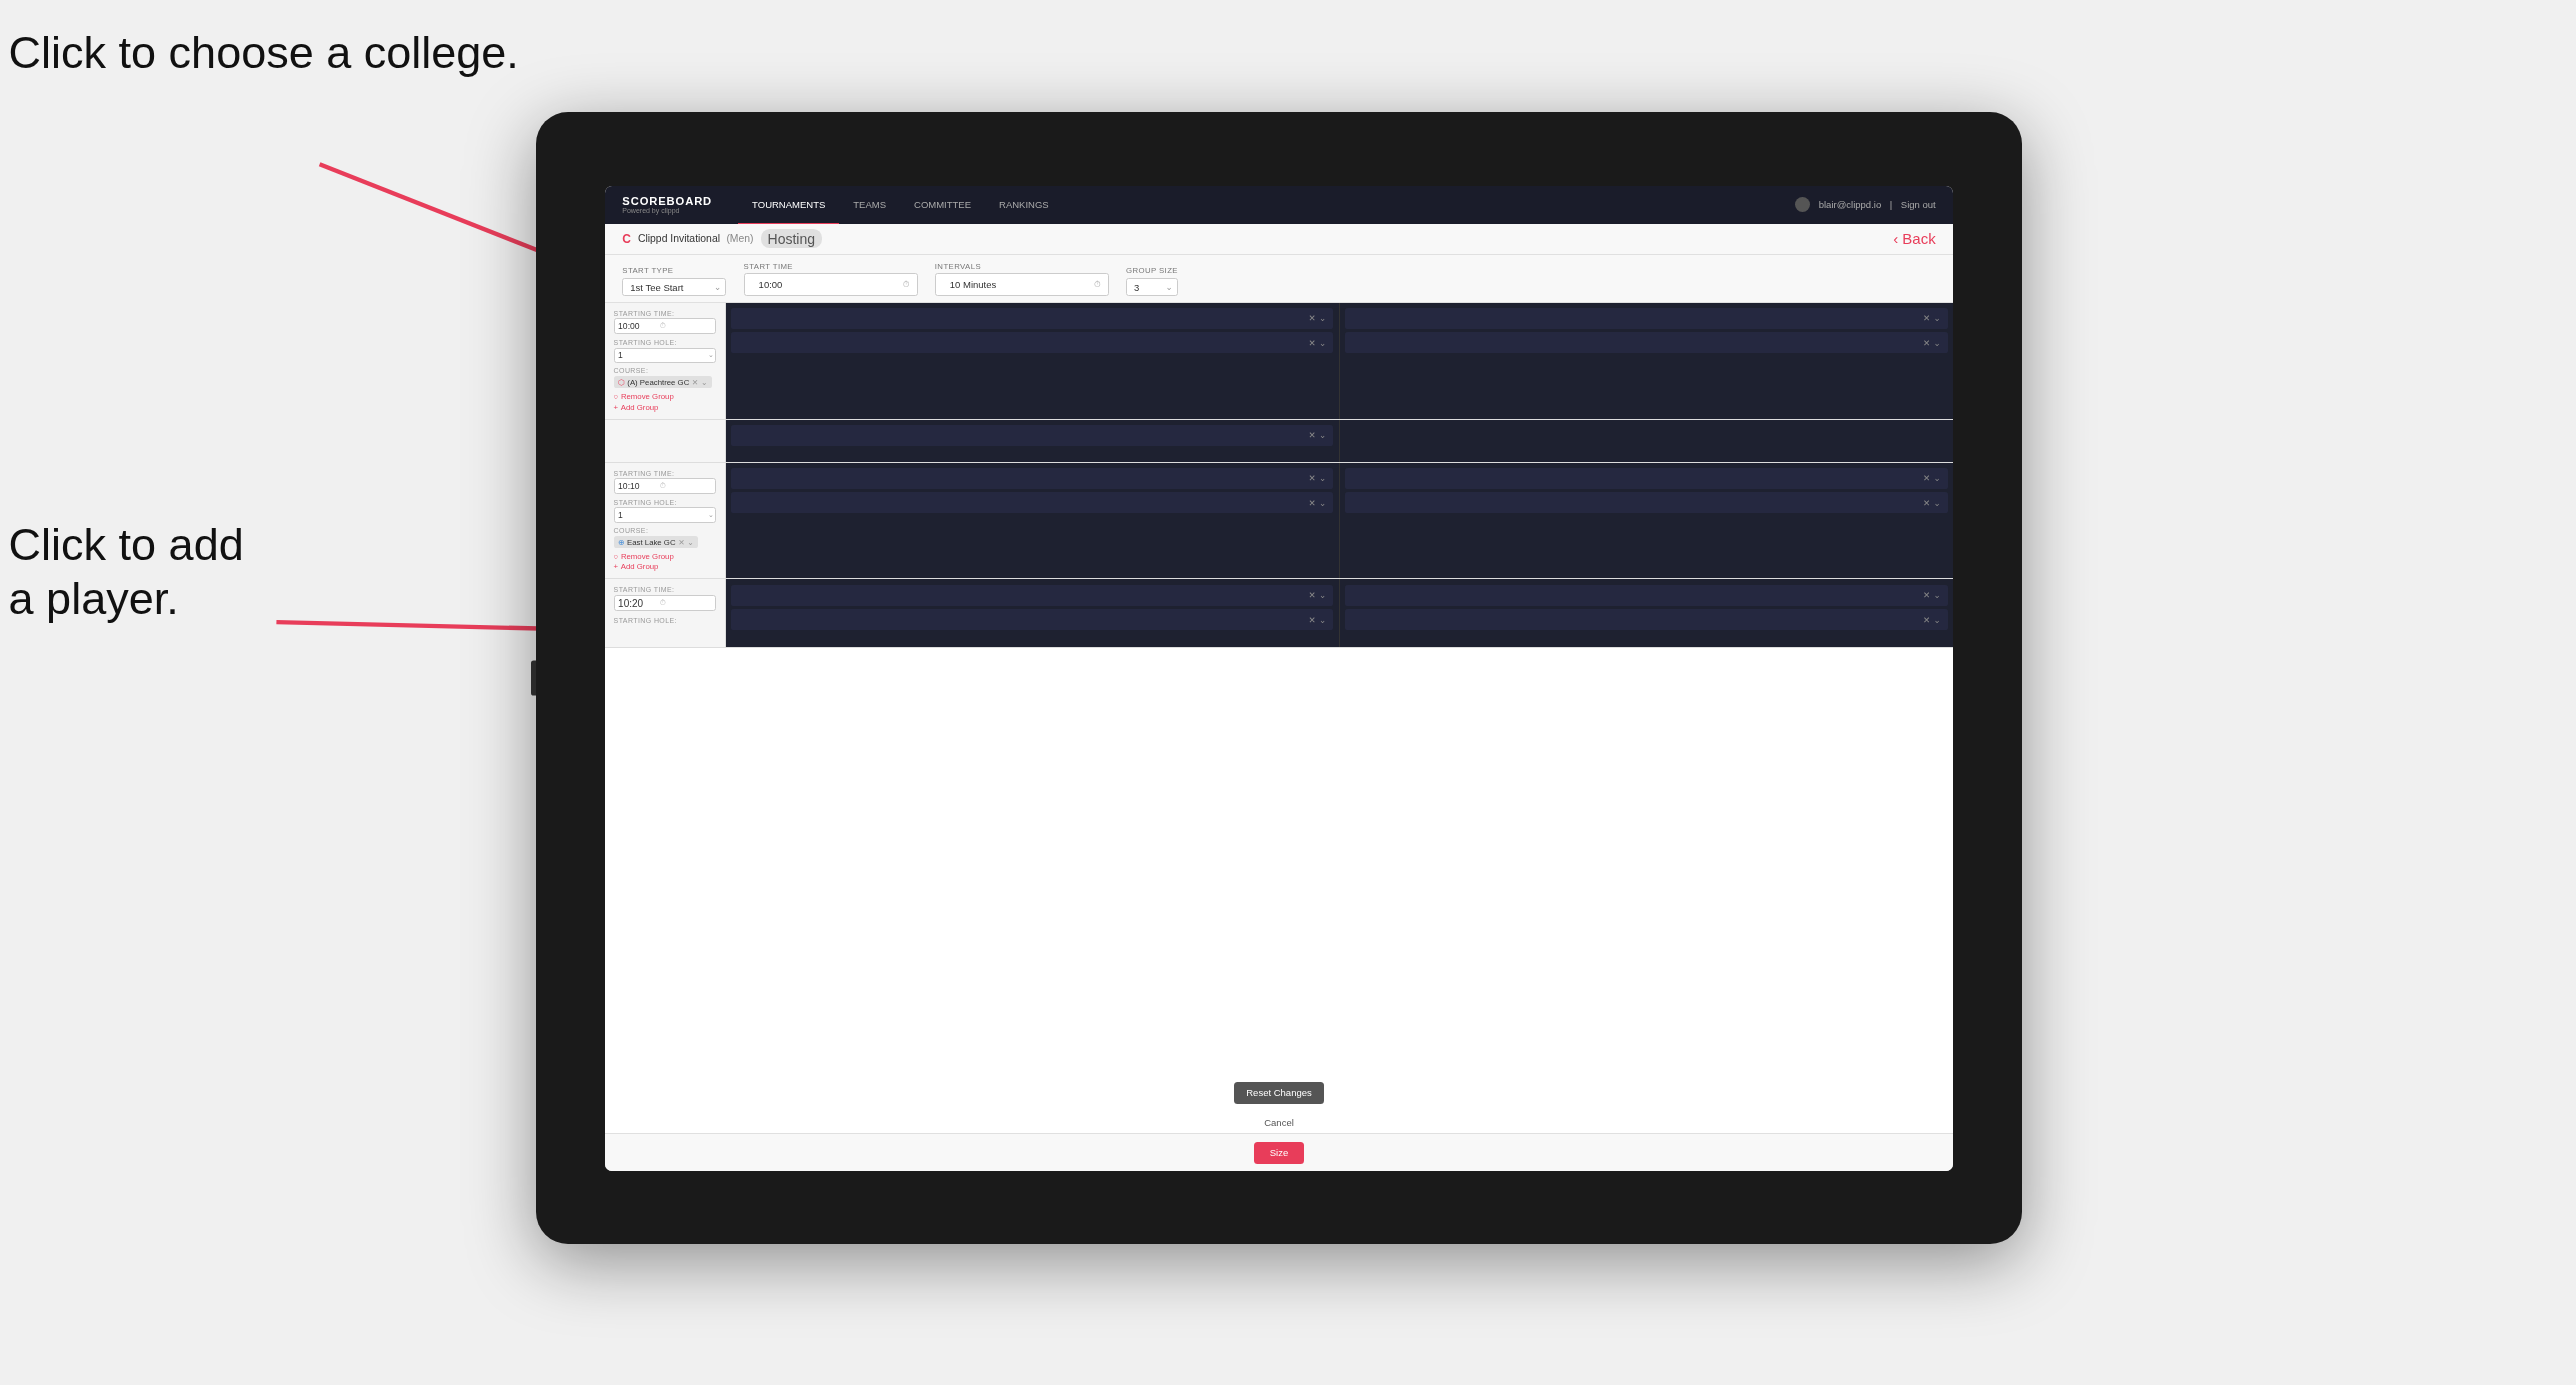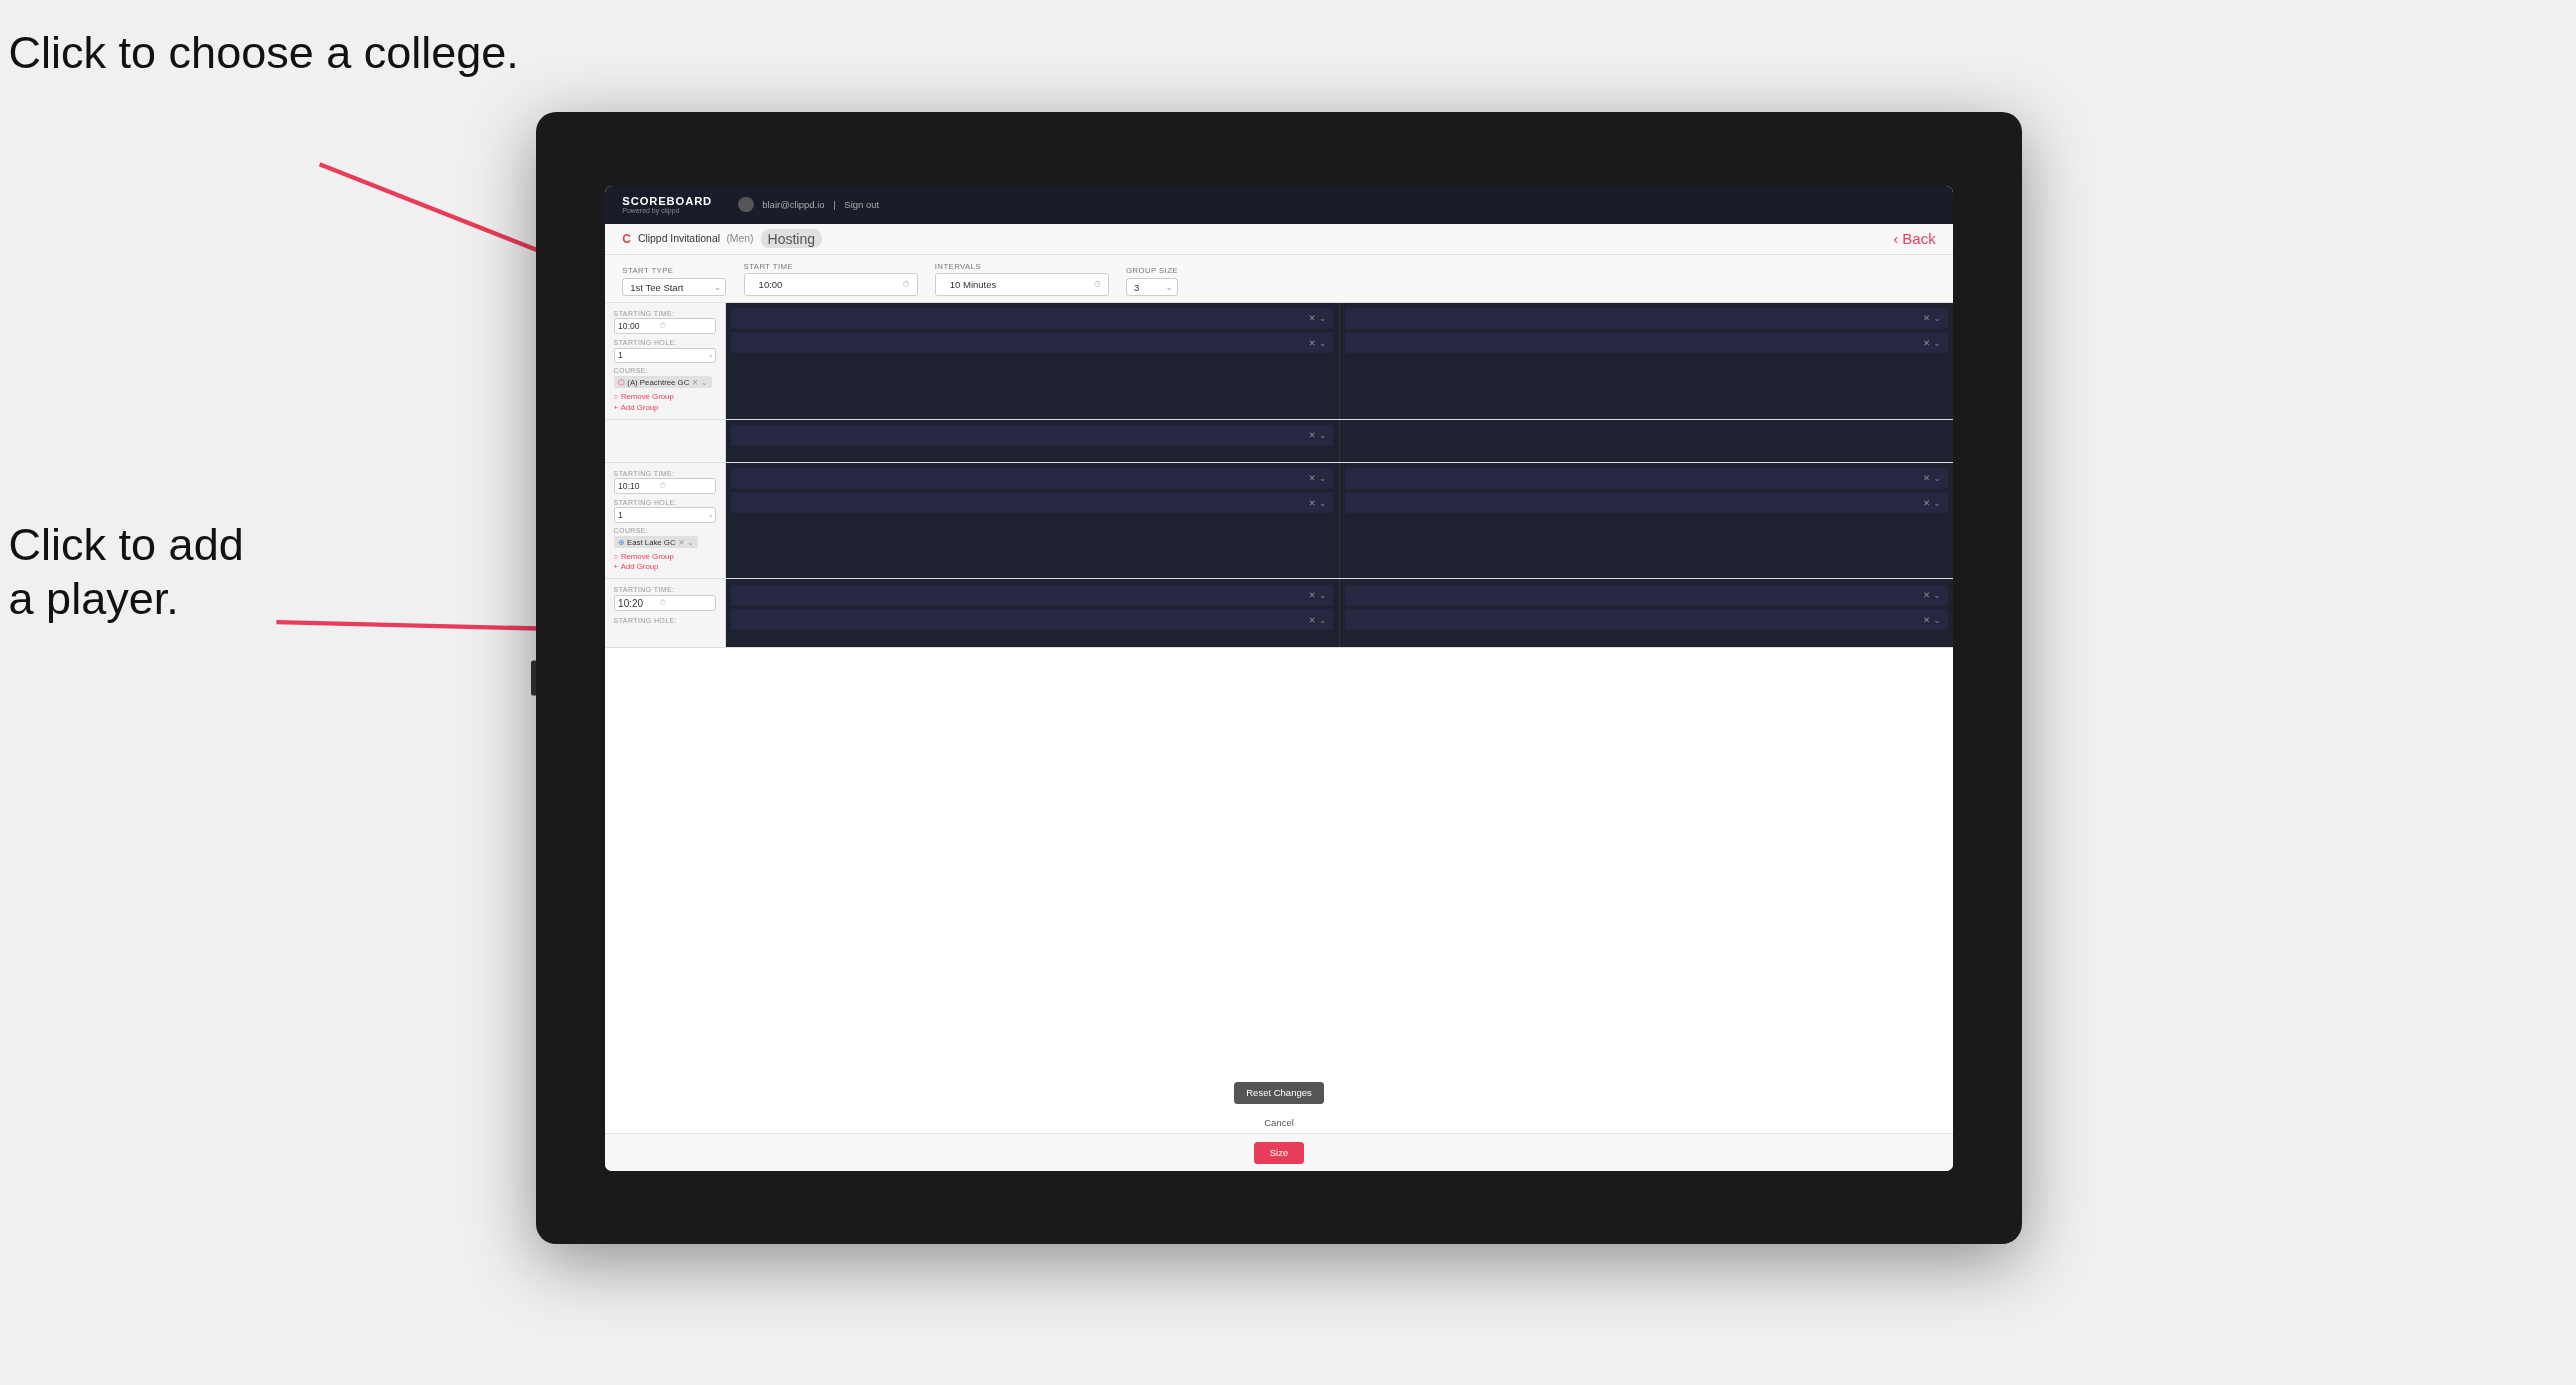--- a/index.html
+++ b/index.html
@@ -33,21 +33,21 @@
     }
 
     
     .tablet-frame {
       position: absolute;
       top: 112px;
       left: 536px;
       width: 1486px;
       height: 1132px;
       background: #1a1a1a;
-      border-radius: 20px;
+      border-radius: 32px;
       box-shadow: 0 17.3px 69px rgba(0,0,0,0.4);
       display: flex;
       align-items: center;
       justify-content: center;
     }
     .tablet-screen {
       width: 1348px;
       height: 985px;
       background: #ffffff;
       border-radius: 7px;
@@ -330,20 +330,26 @@
 <div class="tablet-frame">
   <div class="side-button"></div>
 
   <div class="tablet-screen">
 
     <div class="top-nav">
       <div class="scoreboard-logo">
         <span class="logo-title">SCOREBOARD</span>
         <span class="logo-sub">Powered by clippd</span>
       </div>
+      <nav class="nav-items">
+        <a class="nav-item active">TOURNAMENTS</a>
+        <a class="nav-item">TEAMS</a>
+        <a class="nav-item">COMMITTEE</a>
+        <a class="nav-item">RANKINGS</a>
+      </nav>
       <div class="nav-right">
         <div class="user-dot"></div>
         <span>blair@clippd.io</span>
         <span>|</span>
         <span style="cursor:pointer;">Sign out</span>
       </div>
     </div>
 
     <div class="sub-header">
       <span class="clippd-logo">C</span>

